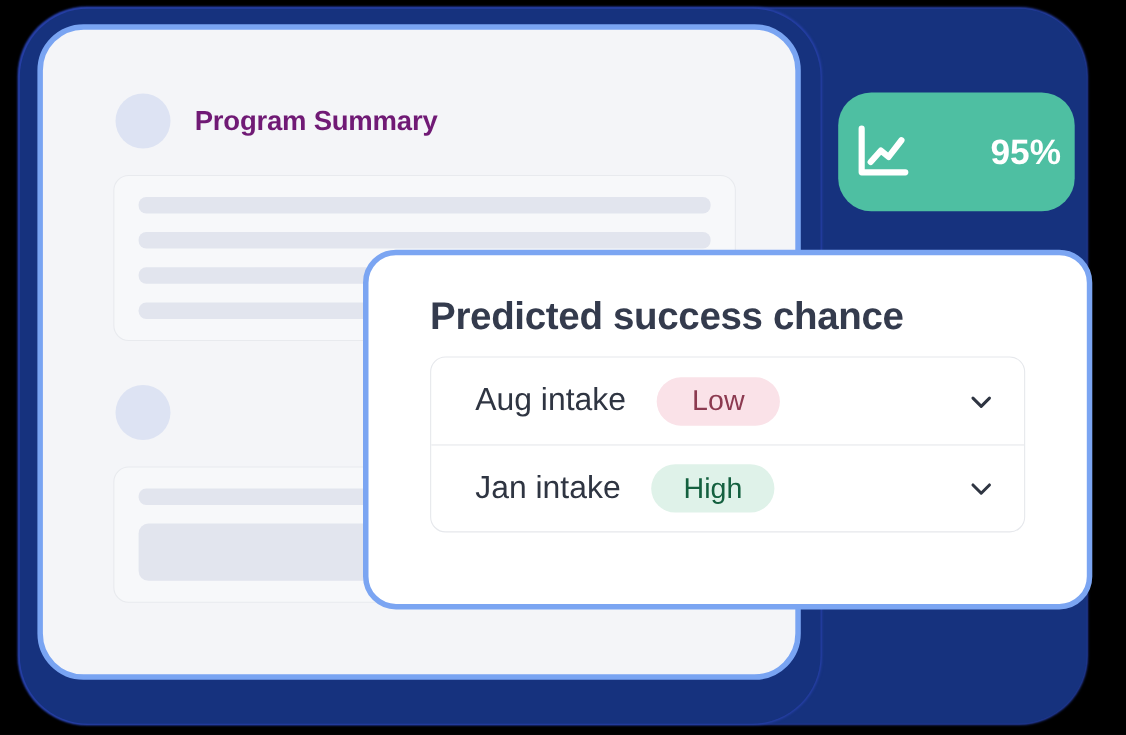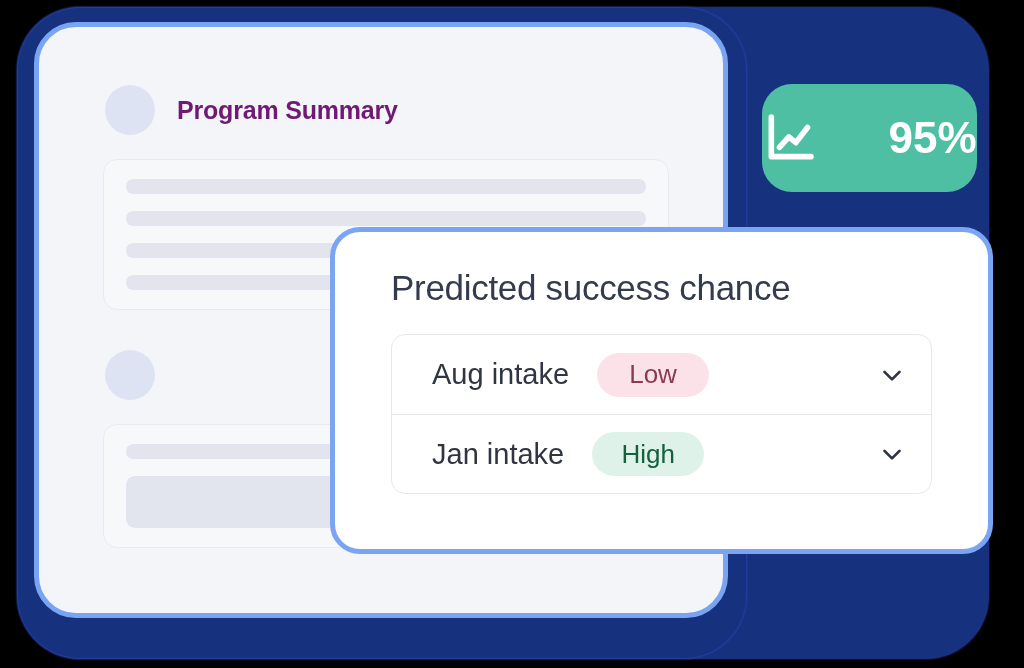--- a/index.html
+++ b/index.html
@@ -108,21 +108,21 @@
     background: #4ebfa2;
     border-radius: 30px;
     display: flex;
     align-items: center;
     justify-content: center;
     gap: 22px;
     box-sizing: border-box;
   }
   .badge-chart-icon { width: 56px; height: 56px; display: block; }
   .badge-value {
-    font-size: 44px;
+    font-size: 32px;
     font-weight: bold;
     color: #ffffff;
     letter-spacing: 0px;
     margin-left: 48px;
   }
 
   
   .modal {
     position: absolute;
     left: 330px;
@@ -134,24 +134,25 @@
     border-radius: 30px;
     box-sizing: border-box;
     padding: 0 56px;
   }
   .modal-title {
     margin-top: 36px;
     font-size: 35px;
     color: #343b4d;
     letter-spacing: -0.3px;
     white-space: nowrap;
+    font-weight: bold;
   }
 
   .intake-list {
-    margin-top: 26px;
+    margin-top: 16px;
     border: 1px solid #e6e8ec;
     border-radius: 14px;
     overflow: hidden;
   }
   .intake-row {
     display: flex;
     align-items: center;
     height: 79px;
     padding: 0 24px 0 40px;
     box-sizing: border-box;

